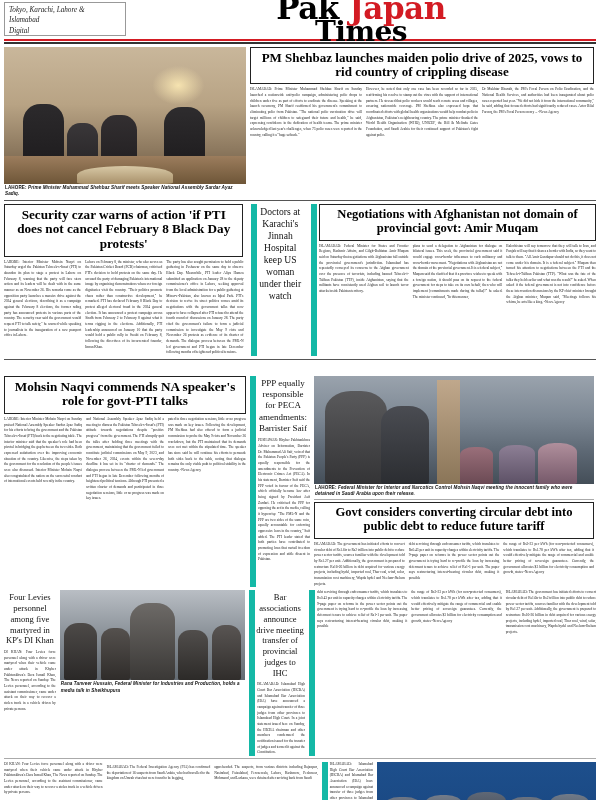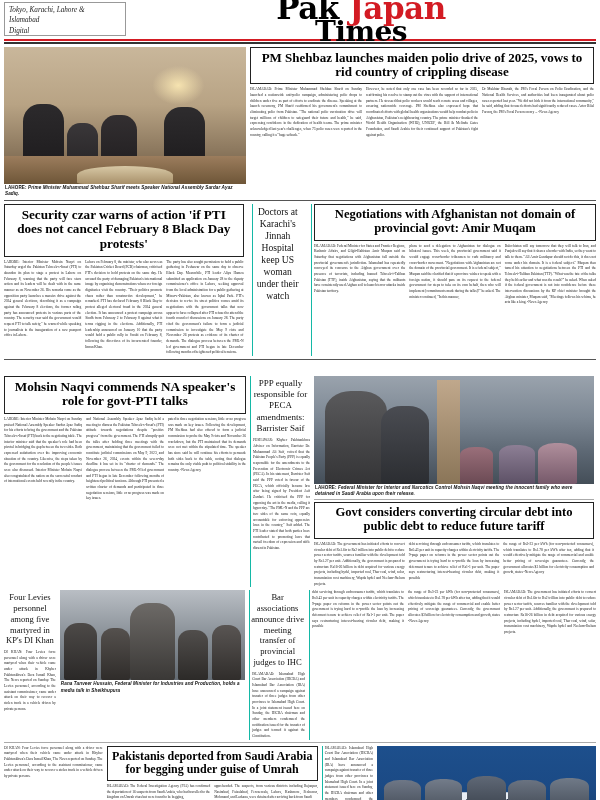--- a/index.html
+++ b/index.html
@@ -59,21 +59,21 @@
   }
   .cap .place { font-style:normal; }
 
   .body-cols { display:flex; gap:4px; }
   .bcol { flex:1; }
   .btxt {
     font-size:3.55px; line-height:1.6; text-align:justify;
     font-family:"Liberation Serif", serif; color:#1a1a1a;
     hyphens:auto; word-spacing:-0.2px;
   }
-  .vline { border-left:1px solid #14b8a6; }
+  .vline { border-left:6px solid #14b8a6; }
   .hsep { border-top:1px solid #555; margin:3px 0; }
   .hsep-thin { border-top:1px solid #aaa; margin:2px 0; }
 
   
   .zoneA { display:flex; gap:4px; }
   .colL { width:242px; }
   .colR { width:344px; }
 
   .lead-photo { width:100%; height:137px; }
 
@@ -304,23 +304,20 @@
 
   <div class="hsep-thin"></div>
 
   <div class="zoneE">
 
     <div style="width:100px">
       <div class="btxt">DI KHAN: Four Levies force personnel along with a driver were martyred when their vehicle came under attack in Khyber Pakhtunkhwa's Dera Ismail Khan, The News reported on Sunday. The Levies personnel, according to the assistant commissioner, came under attack on their way to recover a stolen truck in a vehicle driven by private persons.</div>
     </div>
 
     <div style="width:214px">
-      <div class="hl-box">
-        <div class="hl hl-4">Pakistanis deported from Saudi Arabia for begging under guise of Umrah</div>
-      </div>
       <div class="body-cols" style="margin-top:3px">
         <div class="bcol">
             <div class="btxt">ISLAMABAD: The Federal Investigation Agency (FIA) has confirmed the deportation of 16 suspects from Saudi Arabia, who had travelled to the kingdom on Umrah visas but were found to be begging,</div>
           </div>
         <div class="bcol">
             <div class="btxt">apprehended. The suspects, from various districts including Rajanpur, Nasirabad, Faisalabad, Ferozewala, Lahore, Kashmore, Peshawar, Mohmand, and Larkana, were detained after arriving back from Saudi</div>
           </div>
       </div>
     </div>
 

